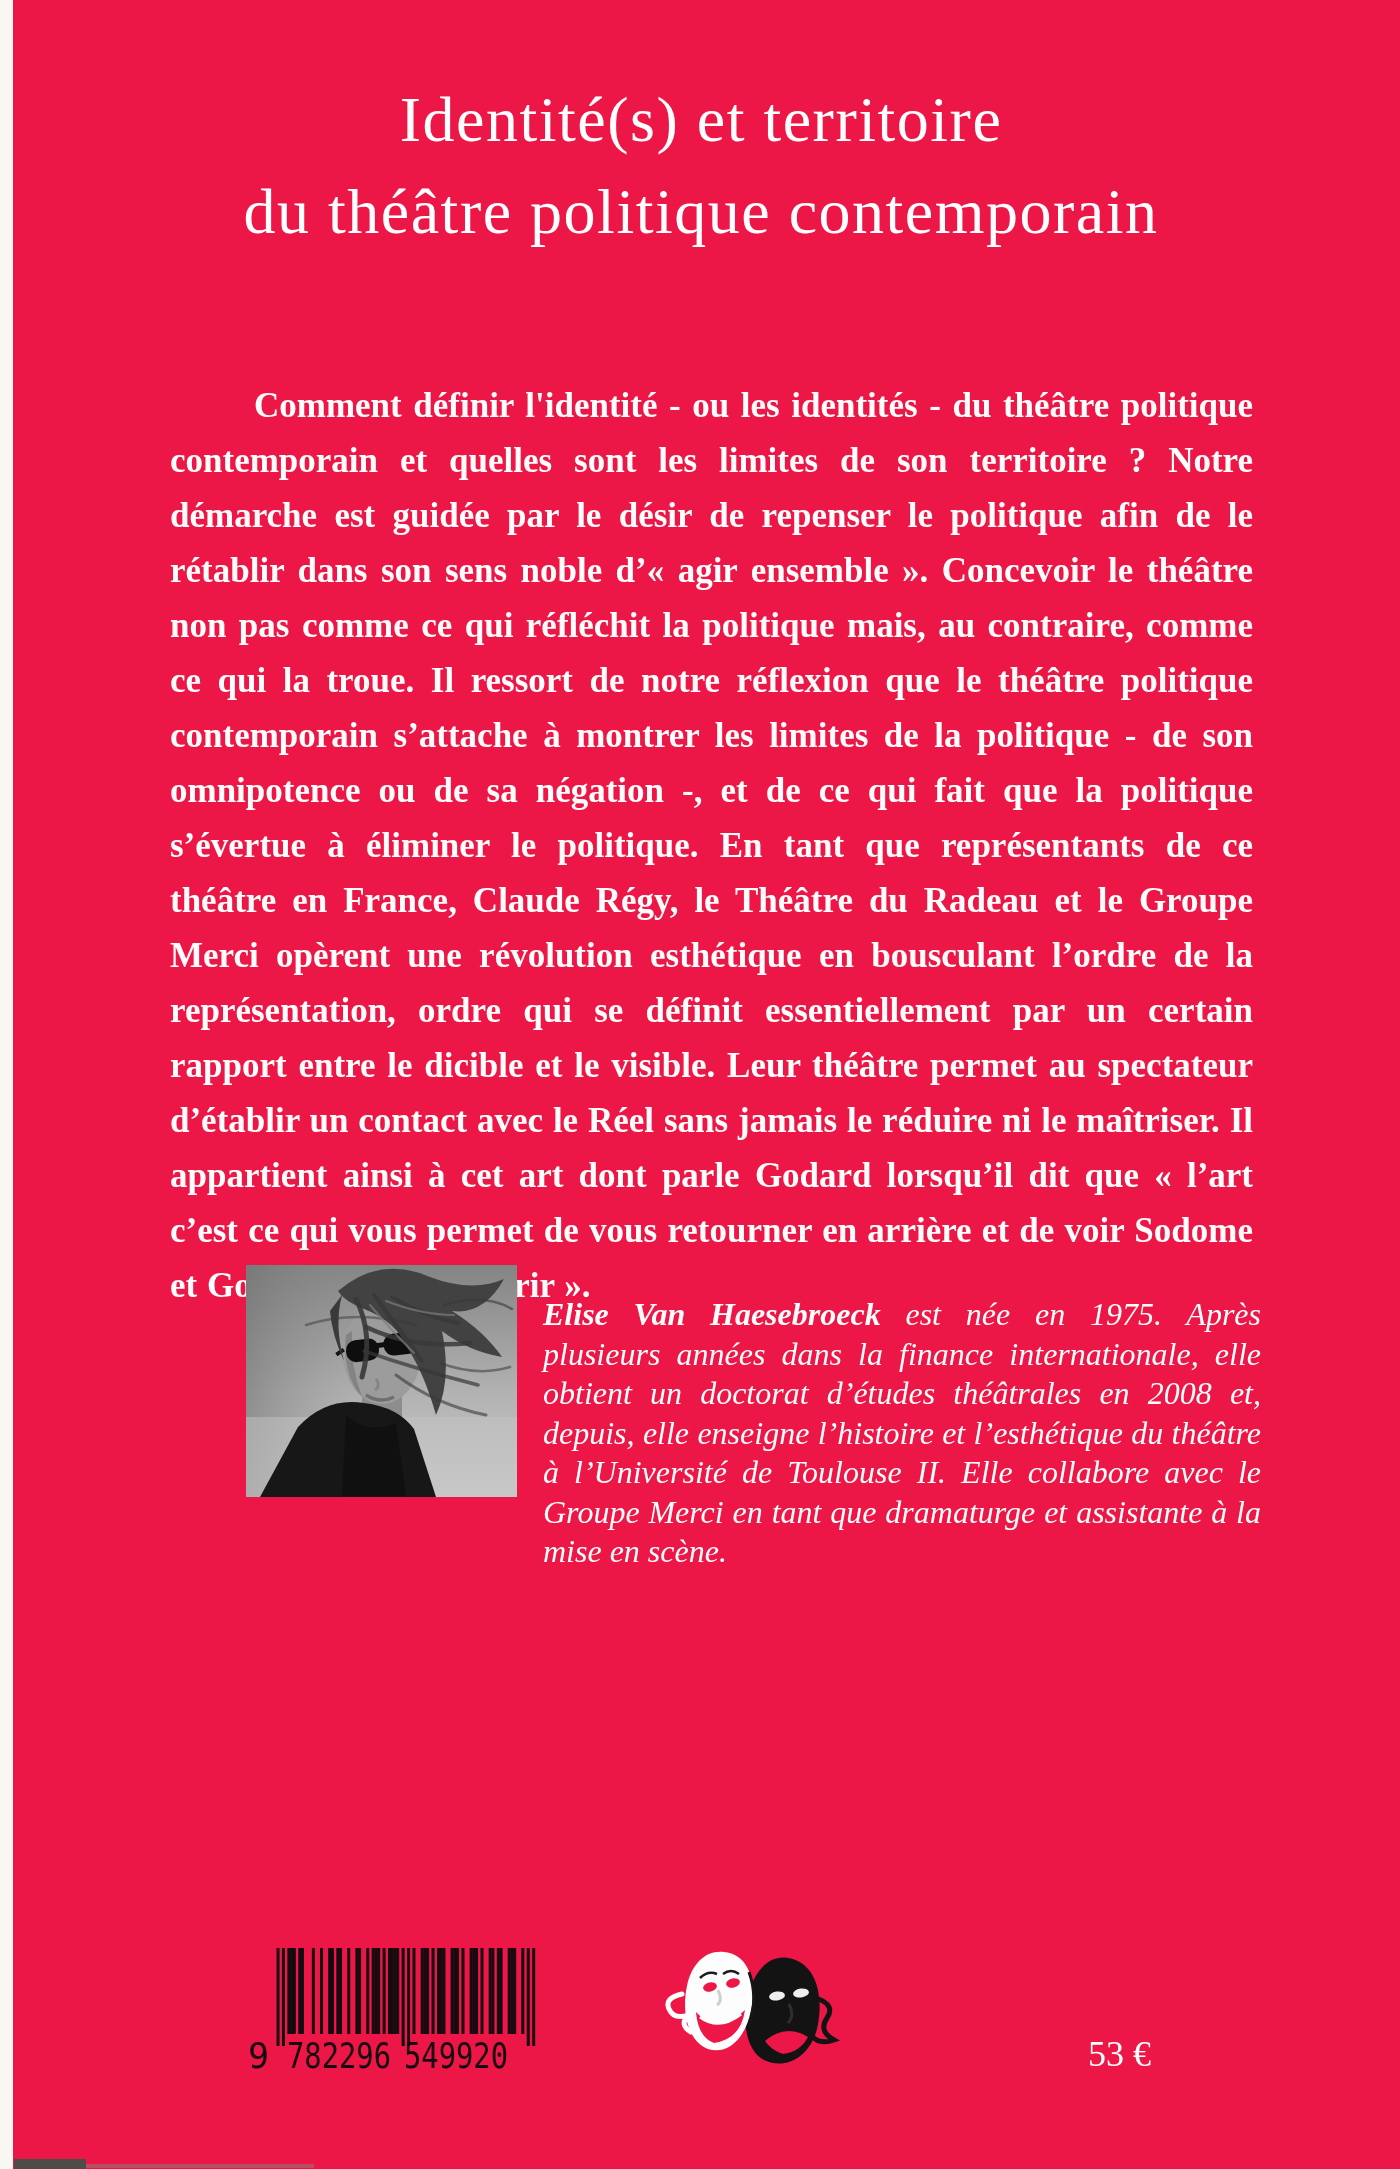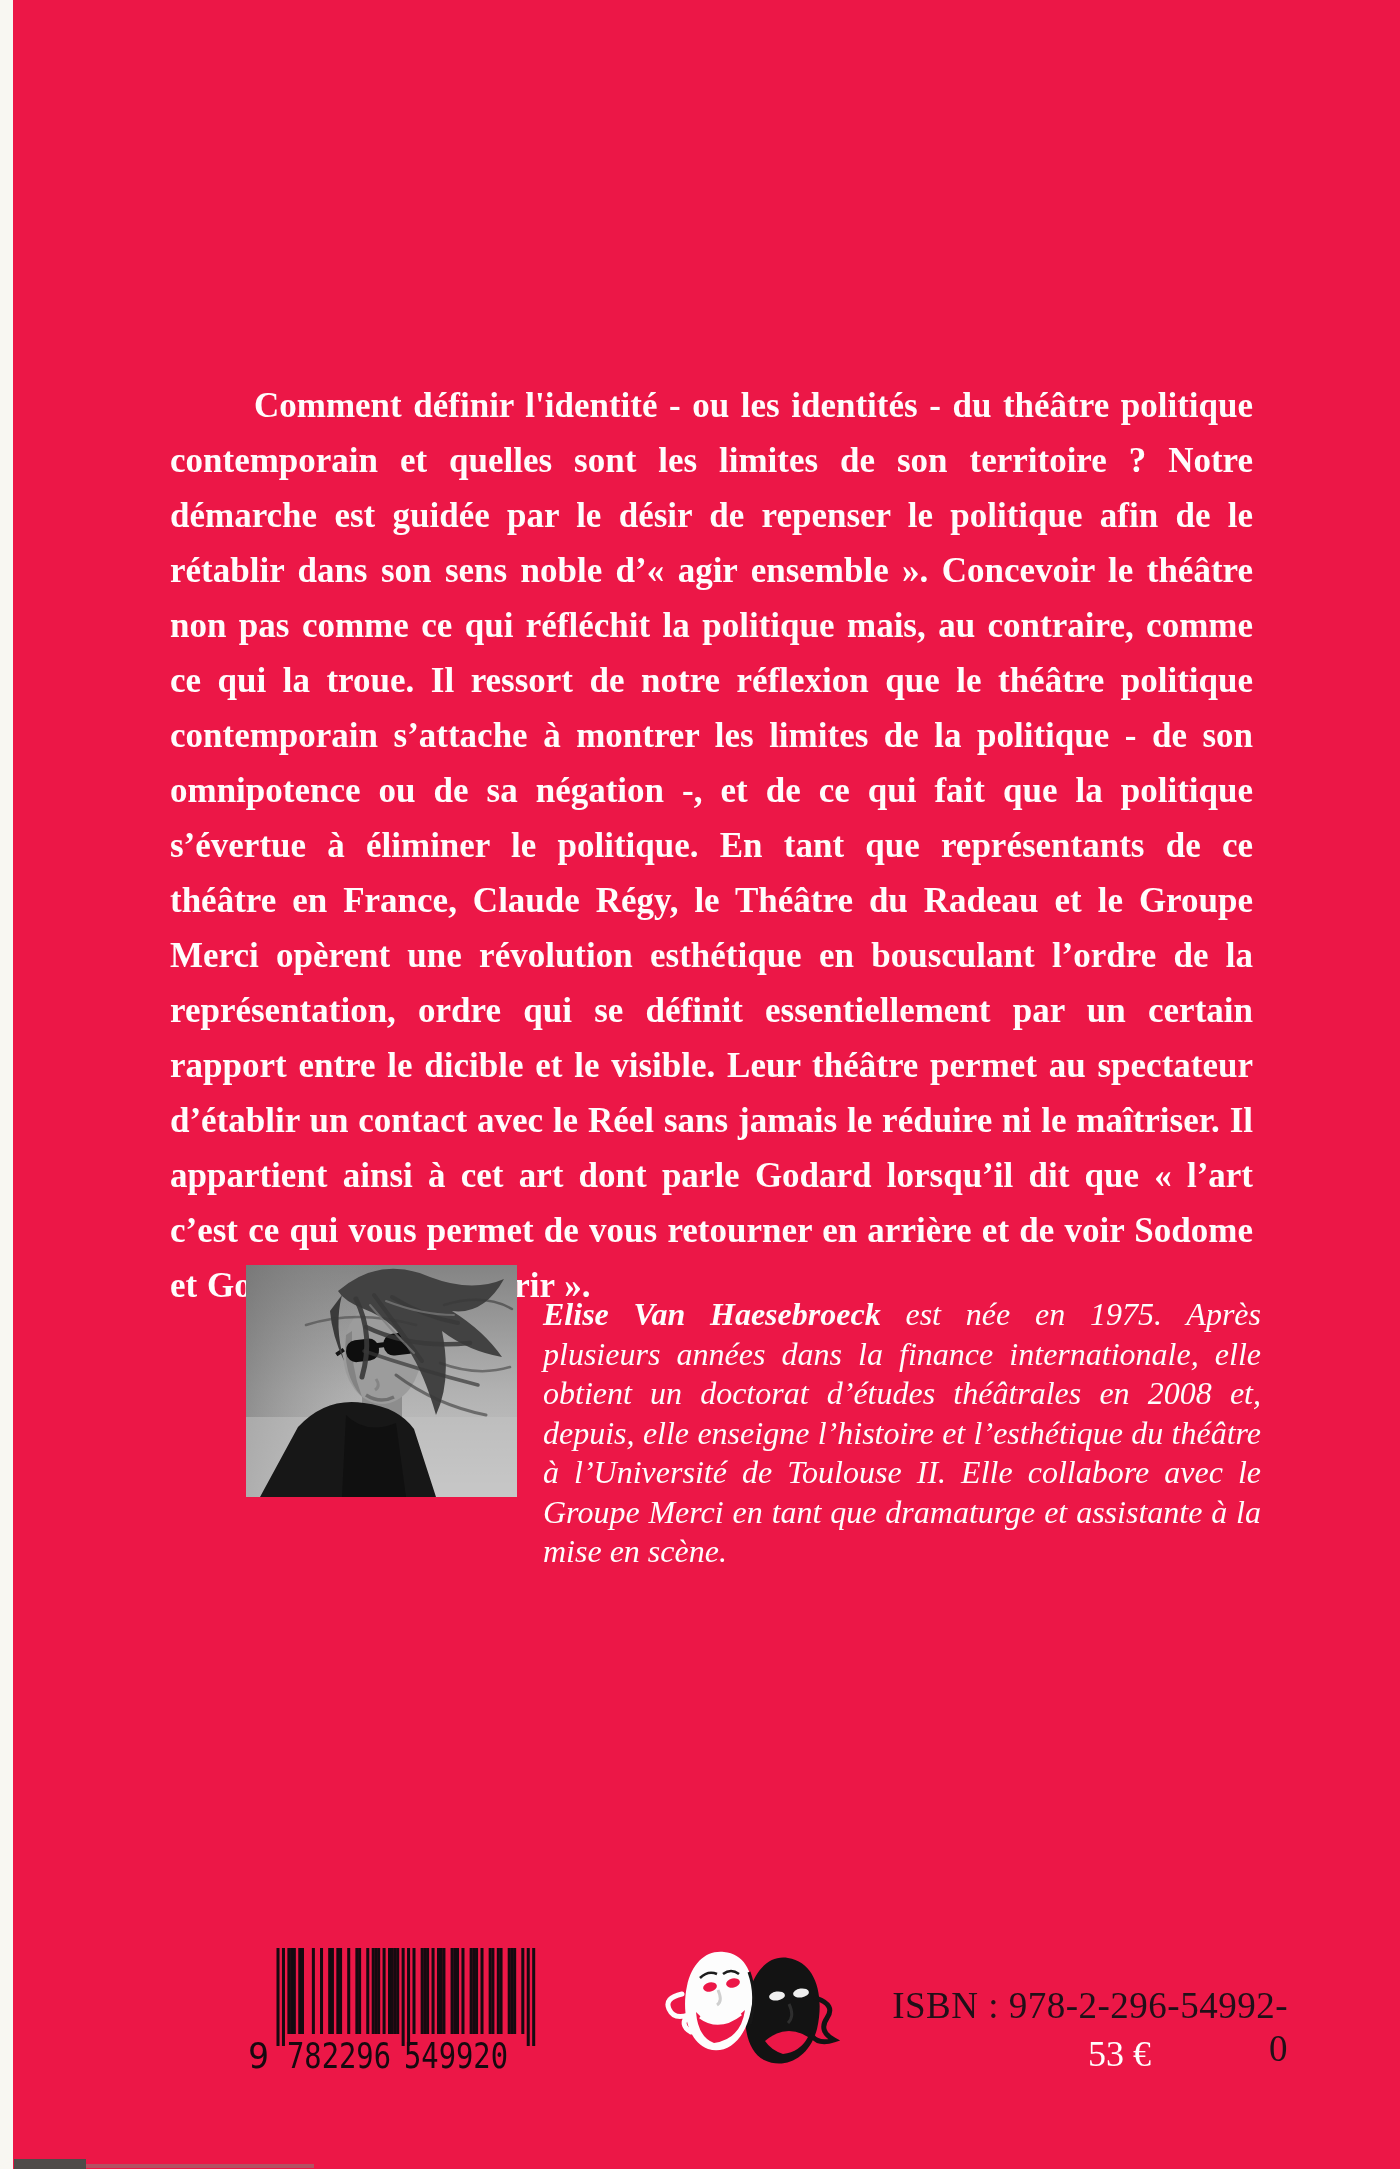--- a/index.html
+++ b/index.html
@@ -67,20 +67,24 @@
 </style>
 </head>
 <body>
 
 <div class="page">
 
   <div class="scan-edge"></div>
   <div class="scan-artifact-line"></div>
   <div class="scan-artifact"></div>
 
+  <div class="title">
+    <div>Identité(s) et territoire</div>
+    <div>du théâtre politique contemporain</div>
+  </div>
 
   <p class="synopsis">Comment définir l'identité - ou les identités - du théâtre politique contemporain et quelles sont les limites de son territoire ? Notre démarche est guidée par le désir de repenser le politique afin de le rétablir dans son sens noble d’« agir ensemble ». Concevoir le théâtre non pas comme ce qui réfléchit la politique mais, au contraire, comme ce qui la troue. Il ressort de notre réflexion que le théâtre politique contemporain s’attache à montrer les limites de la politique - de son omnipotence ou de sa négation -, et de ce qui fait que la politique s’évertue à éliminer le politique. En tant que représentants de ce théâtre en France, Claude Régy, le Théâtre du Radeau et le Groupe Merci opèrent une révolution esthétique en bousculant l’ordre de la représentation, ordre qui se définit essentiellement par un certain rapport entre le dicible et le visible. Leur théâtre permet au spectateur d’établir un contact avec le Réel sans jamais le réduire ni le maîtriser. Il appartient ainsi à cet art dont parle Godard lorsqu’il dit que « l’art c’est ce qui vous permet de vous retourner en arrière et de voir Sodome et Gomorrhe sans mourir ».</p>
 
   <div class="photo">
     <svg width="271" height="232" viewBox="0 0 271 232">
       <defs>
         <linearGradient id="sky" x1="0" y1="0" x2="0" y2="1">
           <stop offset="0" stop-color="#848484"></stop>
           <stop offset="0.55" stop-color="#b2b2b2"></stop>
           <stop offset="1" stop-color="#cbcbcb"></stop>
@@ -217,16 +221,15 @@
     </g>
 
     <g>
       <ellipse cx="125" cy="54" rx="8" ry="4.5" fill="#efefef" transform="rotate(-8 125 54)"></ellipse>
       <ellipse cx="149" cy="51" rx="8" ry="4.5" fill="#efefef" transform="rotate(-8 149 51)"></ellipse>
       <path d="M137,62 q6,12 -1,19" stroke="#2e2e2e" stroke-width="3" fill="none"></path>
       <path d="M113,99 Q134,81 156,95 Q148,110 131,112 Q119,108 113,99 Z" fill="#ec1747"></path>
     </g>
   </svg>
 
-  <div class="isbn">ISBN : 978-2-296-54992-0</div>
   <div class="price">53 €</div>
 
 </div>
 
 </body></html>

